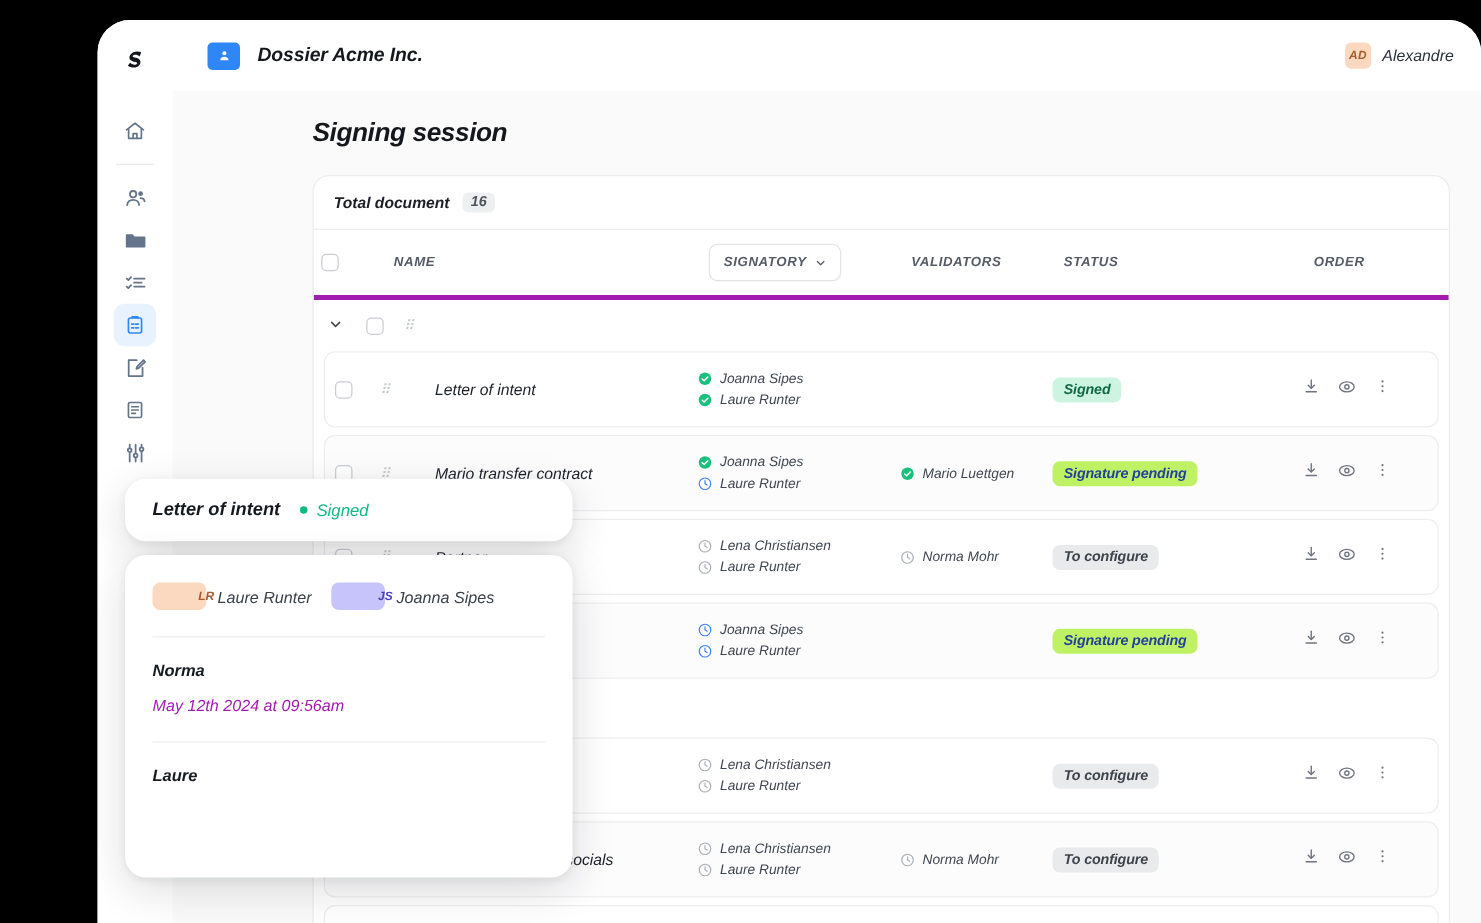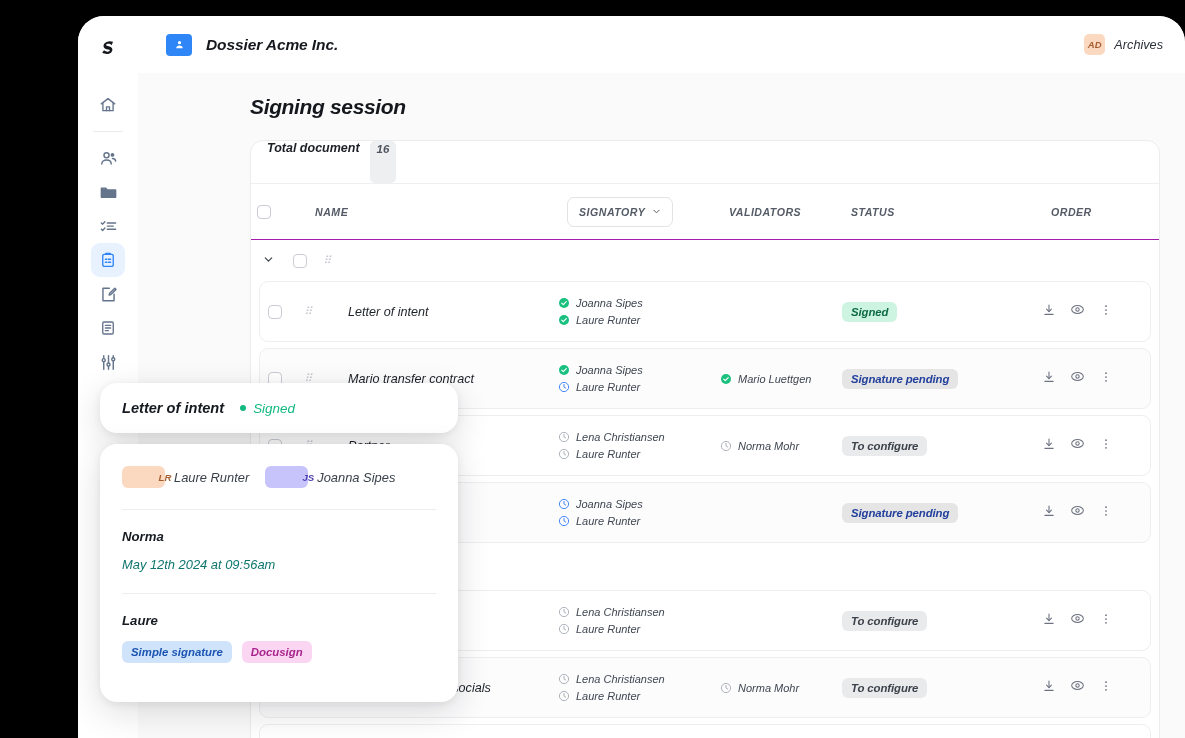--- a/index.html
+++ b/index.html
@@ -99,21 +99,21 @@
 
   
   .table-card {
     background: #ffffff;
     border: 1px solid #ececee;
     border-radius: 13px;
     overflow: hidden;
   }
   .card-head {
     height: 43px;
-    display: flex; 
+    display: flex; align-items: center;
     padding: 0 16px;
     border-bottom: 1px solid #efeff1;
     gap: 10px;
   }
   .card-head-label { font-size: 12.5px; font-weight: bold; color: #1c2026; }
   .count-pill {
     background: #eeeff1; color: #4d545e;
     border-radius: 5px;
     font-size: 11.5px; font-weight: bold;
     padding: 2px 7px;
@@ -121,21 +121,21 @@
 
   
   .row-grid {
     display: grid;
     grid-template-columns: 36px 22px 1fr 162px 122px 200px 108px;
     align-items: center;
   }
   .thead {
     height: 56px;
     padding-left: 6px;
-    border-bottom: 1px solid #a21caf;
+    border-bottom: 4px solid #a21caf;
   }
   .th {
     font-size: 10.6px; font-weight: bold;
     color: #545b66; letter-spacing: .5px;
   }
   .signatory-btn {
     display: inline-flex; align-items: center; gap: 7px;
     border: 1px solid #e2e3e6;
     border-radius: 7px;
     background: #fff;
@@ -184,21 +184,21 @@
   .person { display: flex; align-items: center; gap: 6px; font-size: 11px; color: #3f4651; }
   .st-icon { width: 12px; height: 12px; flex: none; display:block; }
 
   .badge {
     display: inline-block;
     font-size: 11.4px; font-weight: bold;
     padding: 4px 9px; border-radius: 6px;
     letter-spacing: -0.1px;
   }
   .b-signed  { background: #cdf3e1; color: #0f6b46; }
-  .b-pending { background: #e5e5e5; color: #23409c; }
+  .b-pending { background: #bef264; color: #23409c; }
   .b-config  { background: #e9eaec; color: #3d434c; }
 
   .actions { display: flex; align-items: center; gap: 14px; justify-content: flex-start; }
   .act { color: #6d7380; cursor: pointer; display: block; }
 
   
   .pop {
     position: absolute;
     background: #ffffff;
     border-radius: 17px;
@@ -222,21 +222,21 @@
   .sig-item { display: flex; align-items: center; gap: 9px; }
   .sig-av {
     width: 41px; height: 22px; border-radius: 6px;
     font-size: 9.6px; font-weight: bold;
     display: flex; align-items: center; justify-content: center; padding-left: 43px;
   }
   .sig-av.peach { background: #fbd9c0; color: #a65e2e; }
   .sig-av.purple { background: #c7c3fb; color: #4a3fae; }
   .sig-name { font-size: 12.9px; color: #3a414b; }
   .pop-sep { height: 1px; background: #ededef; margin: 21px 0 19px 0; }
-  .pop-value { font-size: 12.9px; color: #0f766e; }
+  .pop-value { font-size: 12.9px; color: #a21caf; }
   .type-row { display: flex; gap: 10px; }
   .t-badge { font-size: 11.4px; font-weight: bold; padding: 5px 9px; border-radius: 6px; }
   .t-simple { background: #cfe4fb; color: #1c54b2; }
   .t-docu   { background: #fbd6f2; color: #a8258c; }
 </style>
 </head>
 <body>
 
 <div class="app-window">
 
@@ -319,21 +319,21 @@
     <div class="folder-badge">
       <svg width="13" height="13" viewBox="0 0 24 24" fill="#fff">
         <circle cx="12" cy="8.6" r="3"></circle>
           <path d="M5.8 19c0-3.4 2.8-5.3 6.2-5.3s6.2 1.9 6.2 5.3z"></path>
       </svg>
     </div>
     <div class="topbar-title">Dossier Acme Inc.</div>
     <div class="topbar-spacer"></div>
     <div class="user-chip">
       <div class="avatar-sq">AD</div>
-      <div class="user-name">Archives</div>
+      <div class="user-name">Alexandre</div>
     </div>
   </div>
 
   <div class="content">
     <div class="page-title">Signing session</div>
 
     <div class="table-card">
 
       <div class="card-head">
         <span class="card-head-label">Total document</span>
@@ -733,19 +733,15 @@
         <div class="sig-item">
           <span class="sig-av purple">JS</span>
           <span class="sig-name">Joanna Sipes</span>
         </div>
       </div>
     <div class="pop-sep"></div>
     <div class="pop-label">Norma</div>
     <div class="pop-value">May 12th 2024 at 09:56am</div>
     <div class="pop-sep"></div>
     <div class="pop-label">Laure</div>
-    <div class="type-row" id="pop-types">
-        <span class="t-badge t-simple">Simple signature</span>
-        <span class="t-badge t-docu">Docusign</span>
-      </div>
   </div>
 
 </div>
 
 </body></html>

